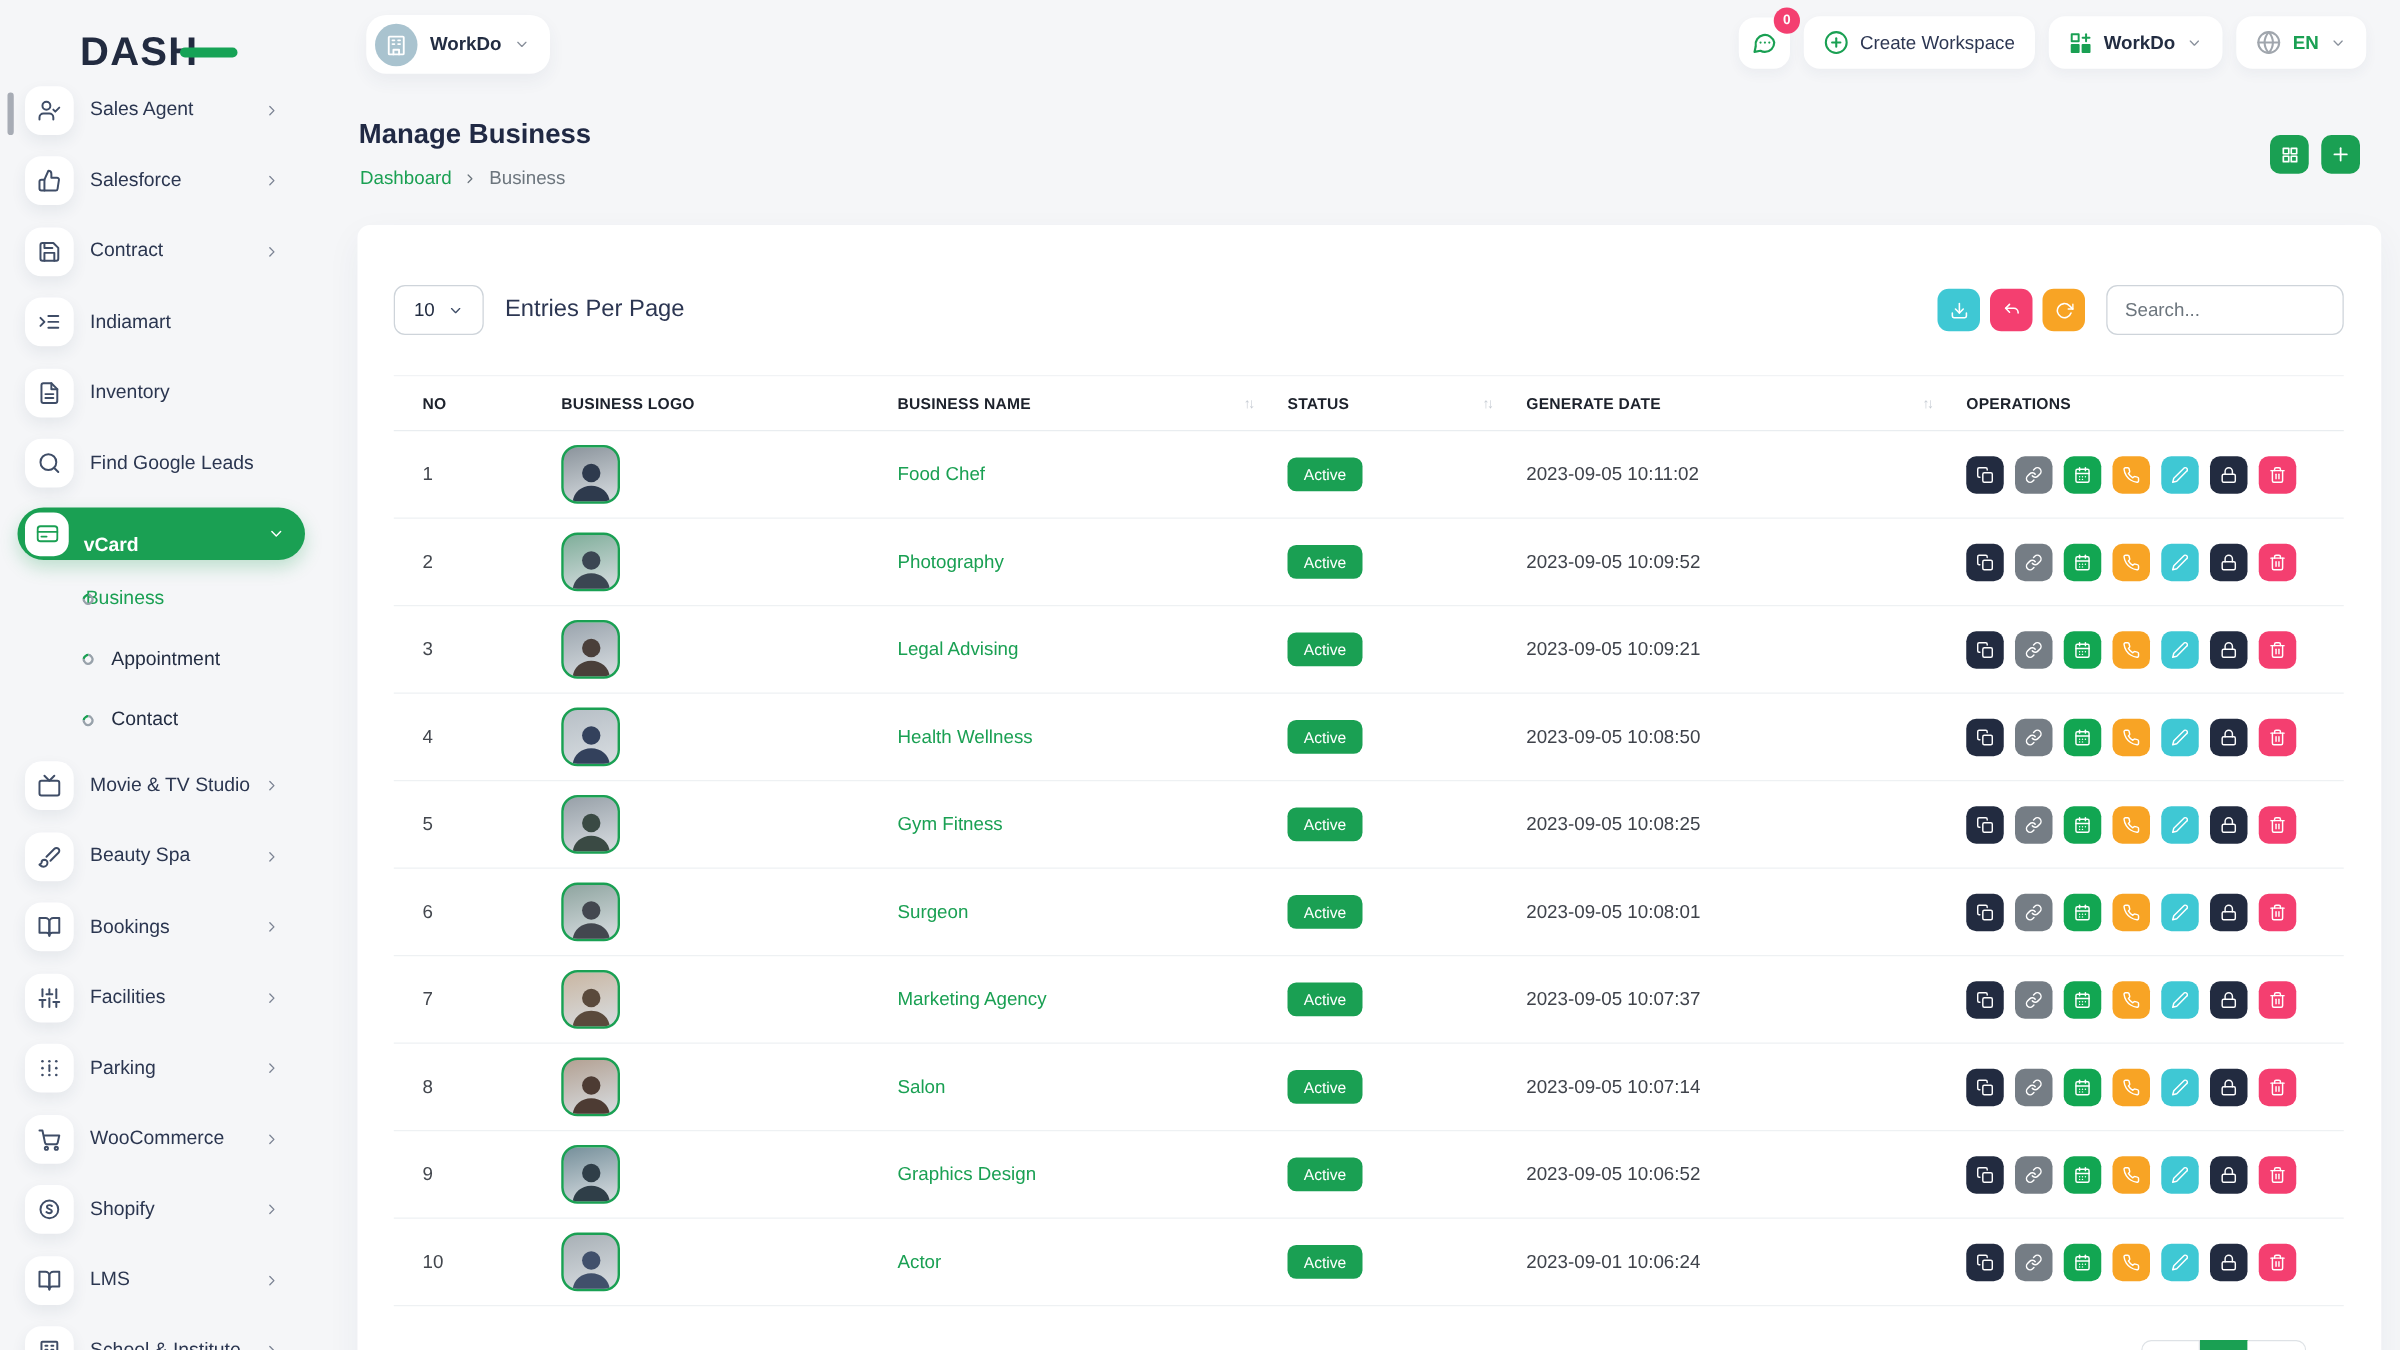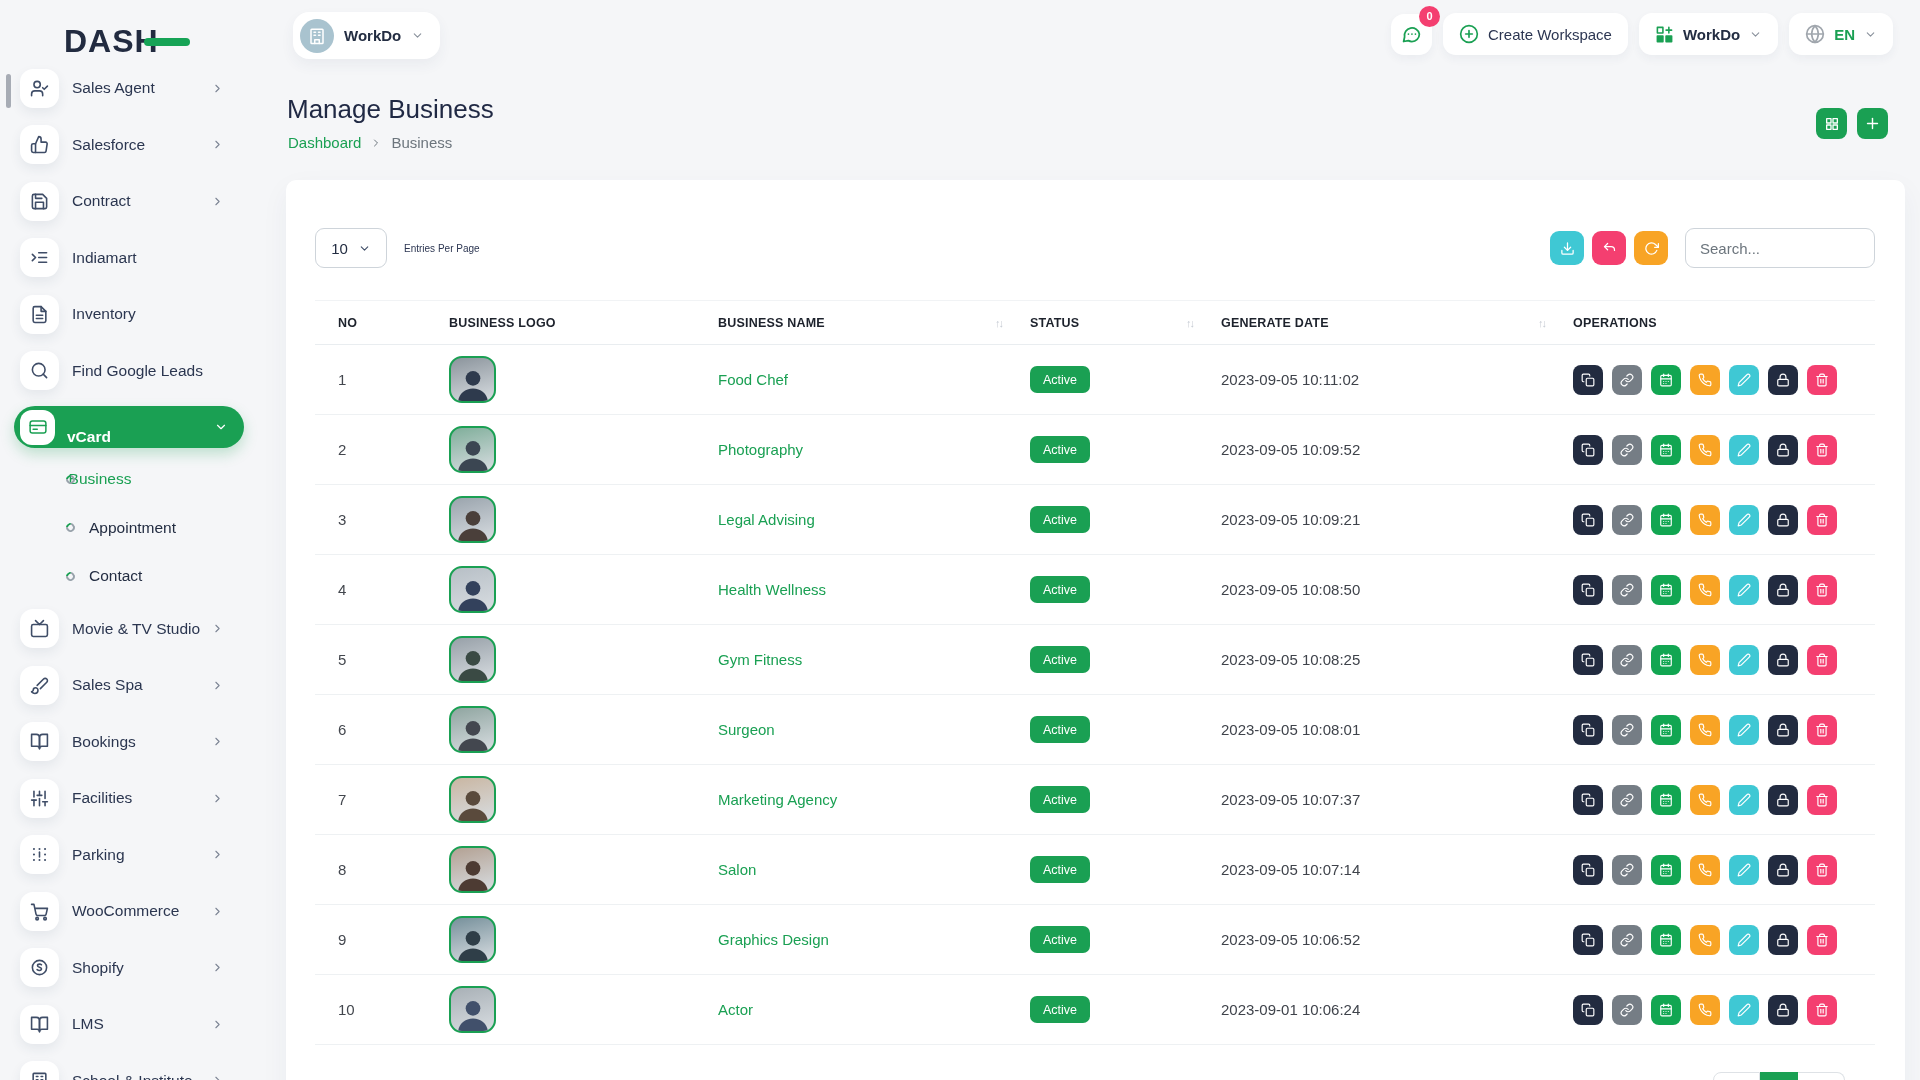--- a/index.html
+++ b/index.html
@@ -51,37 +51,37 @@
            background:#f43f70; color:#fff; font-size:11px; font-weight:700;
            display:flex; align-items:center; justify-content:center; }
   .pill { height:42px; border-radius:13px; background:#fff; display:flex; align-items:center; gap:9px; padding:0 16px;
           font-size:15px; color:#2c3652; box-shadow:0 4px 10px rgba(44,62,94,.05); }
   .pill .green-ic { color:#1aa053; }
   .pill .lbl-bold { font-weight:600; color:#232d42; }
   .pill .lbl-green { font-weight:700; color:#1aa053; }
   .globe { color:#a0a6ad; }
 
   
-  .page-title { position:absolute; left:287px; top:94px; font-size:26px; font-weight:400; color:#202944; }
+  .page-title { position:absolute; left:287px; top:94px; font-size:22px; font-weight:700; color:#202944; }
   .breadcrumb { position:absolute; left:288px; top:134px; display:flex; align-items:center; gap:9px; font-size:15px; }
   .breadcrumb a { color:#1aa053; text-decoration:none; cursor:pointer; }
   .bc-sep { color:#6c757d; }
   .bc-cur { color:#6c757d; }
   .head-actions { position:absolute; right:32px; top:108px; display:flex; gap:10px; }
   .head-actions button { width:31px; height:31px; border-radius:8px; background:#1aa053; color:#fff;
                          display:flex; align-items:center; justify-content:center; }
 
   
   .card { position:absolute; left:286px; top:180px; width:1619px; height:960px; background:#fff;
           border-radius:10px; box-shadow:0 10px 28px rgba(40,60,90,.05); }
   .controls { position:absolute; left:29px; right:30px; top:48px; height:40px; display:flex; align-items:center; }
   .select { width:72px; height:40px; border:1px solid #ced4da; border-radius:9px; background:#fff;
             display:flex; align-items:center; justify-content:center; gap:10px; font-size:15px; color:#232d42; }
   .select .chev { color:#3f4d67; }
-  .entries-label { margin-left:17px; font-size:10px; color:#2c3652; }
+  .entries-label { margin-left:17px; font-size:19px; color:#2c3652; }
   .controls .right { margin-left:auto; display:flex; align-items:center; }
   .act { width:34px; height:34px; border-radius:9px; color:#fff; display:flex; align-items:center; justify-content:center; margin-left:8px; }
   .search-input { width:190px; height:40px; margin-left:17px; border:1px solid #ced4da; border-radius:9px;
                   padding:0 14px; font-size:15px; color:#495057; outline:none; font-family:inherit; background:#fff; }
   .search-input::placeholder { color:#6c757d; }
 
   .thead { position:absolute; left:29px; right:30px; top:120px; height:45px; display:grid;
            grid-template-columns:134px 269px 312px 191px 352px 1fr; align-items:center;
            border-top:1px solid #f1f3f5; border-bottom:1px solid #e9edf0; }
   .th { display:flex; align-items:center; justify-content:space-between; font-size:12.5px; font-weight:700;
@@ -238,21 +238,21 @@
             </svg>
           </span>
         </div>
         <div class="side-item">
           <span class="icon-box">
             <svg viewBox="0 0 24 24" width="19" height="19" fill="none" stroke="currentColor" stroke-width="2" stroke-linecap="round" stroke-linejoin="round">
               <path d="M9.06 11.9l8.07-8.06a2.85 2.85 0 1 1 4.03 4.03l-8.06 8.08"></path>
               <path d="M7.07 14.94c-1.66 0-3 1.35-3 3.02 0 1.33-2.5 1.52-2 2.02 1.08 1.1 2.49 2.02 4 2.02 2.2 0 4-1.8 4-4.04a3.01 3.01 0 0 0-3-3.02z"></path>
             </svg>
           </span>
-          <span class="side-label">Sales Spa</span>
+          <span class="side-label">Beauty Spa</span>
           <span class="side-chev">
             <svg viewBox="0 0 24 24" width="13" height="13" fill="none" stroke="currentColor" stroke-width="2" stroke-linecap="round" stroke-linejoin="round">
               <polyline points="9 18 15 12 9 6"></polyline>
             </svg>
           </span>
         </div>
         <div class="side-item">
           <span class="icon-box">
             <svg viewBox="0 0 24 24" width="19" height="19" fill="none" stroke="currentColor" stroke-width="2" stroke-linecap="round" stroke-linejoin="round">
               <path d="M2 3h6a4 4 0 0 1 4 4v14a3 3 0 0 0-3-3H2z"></path>

